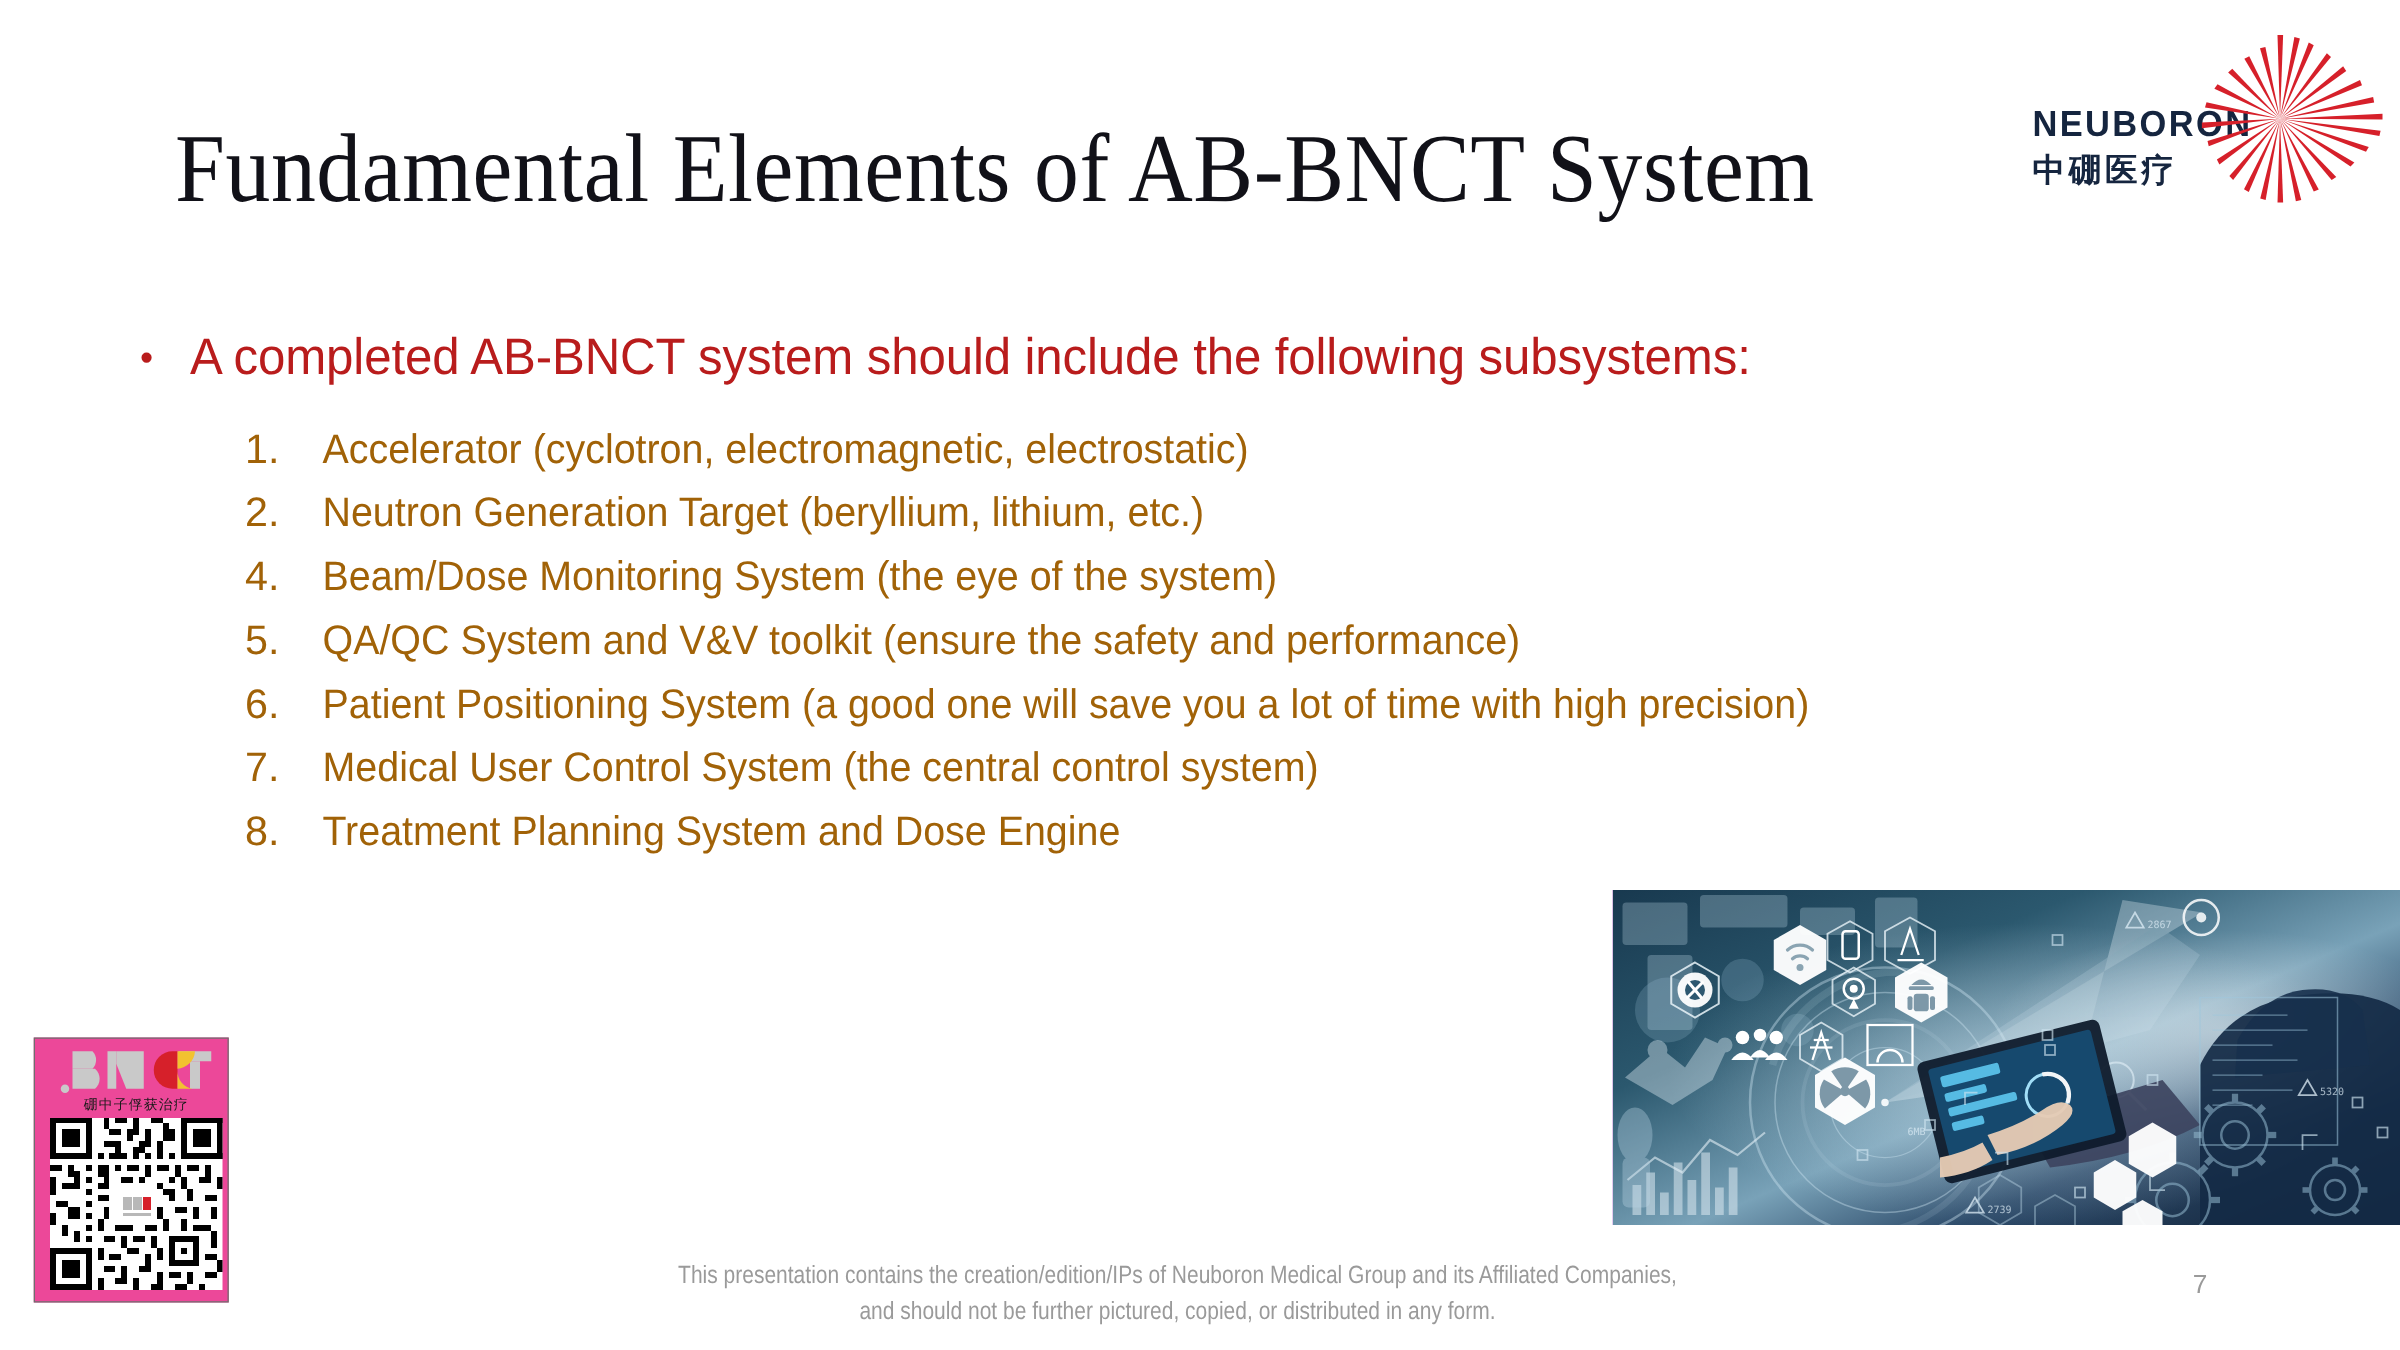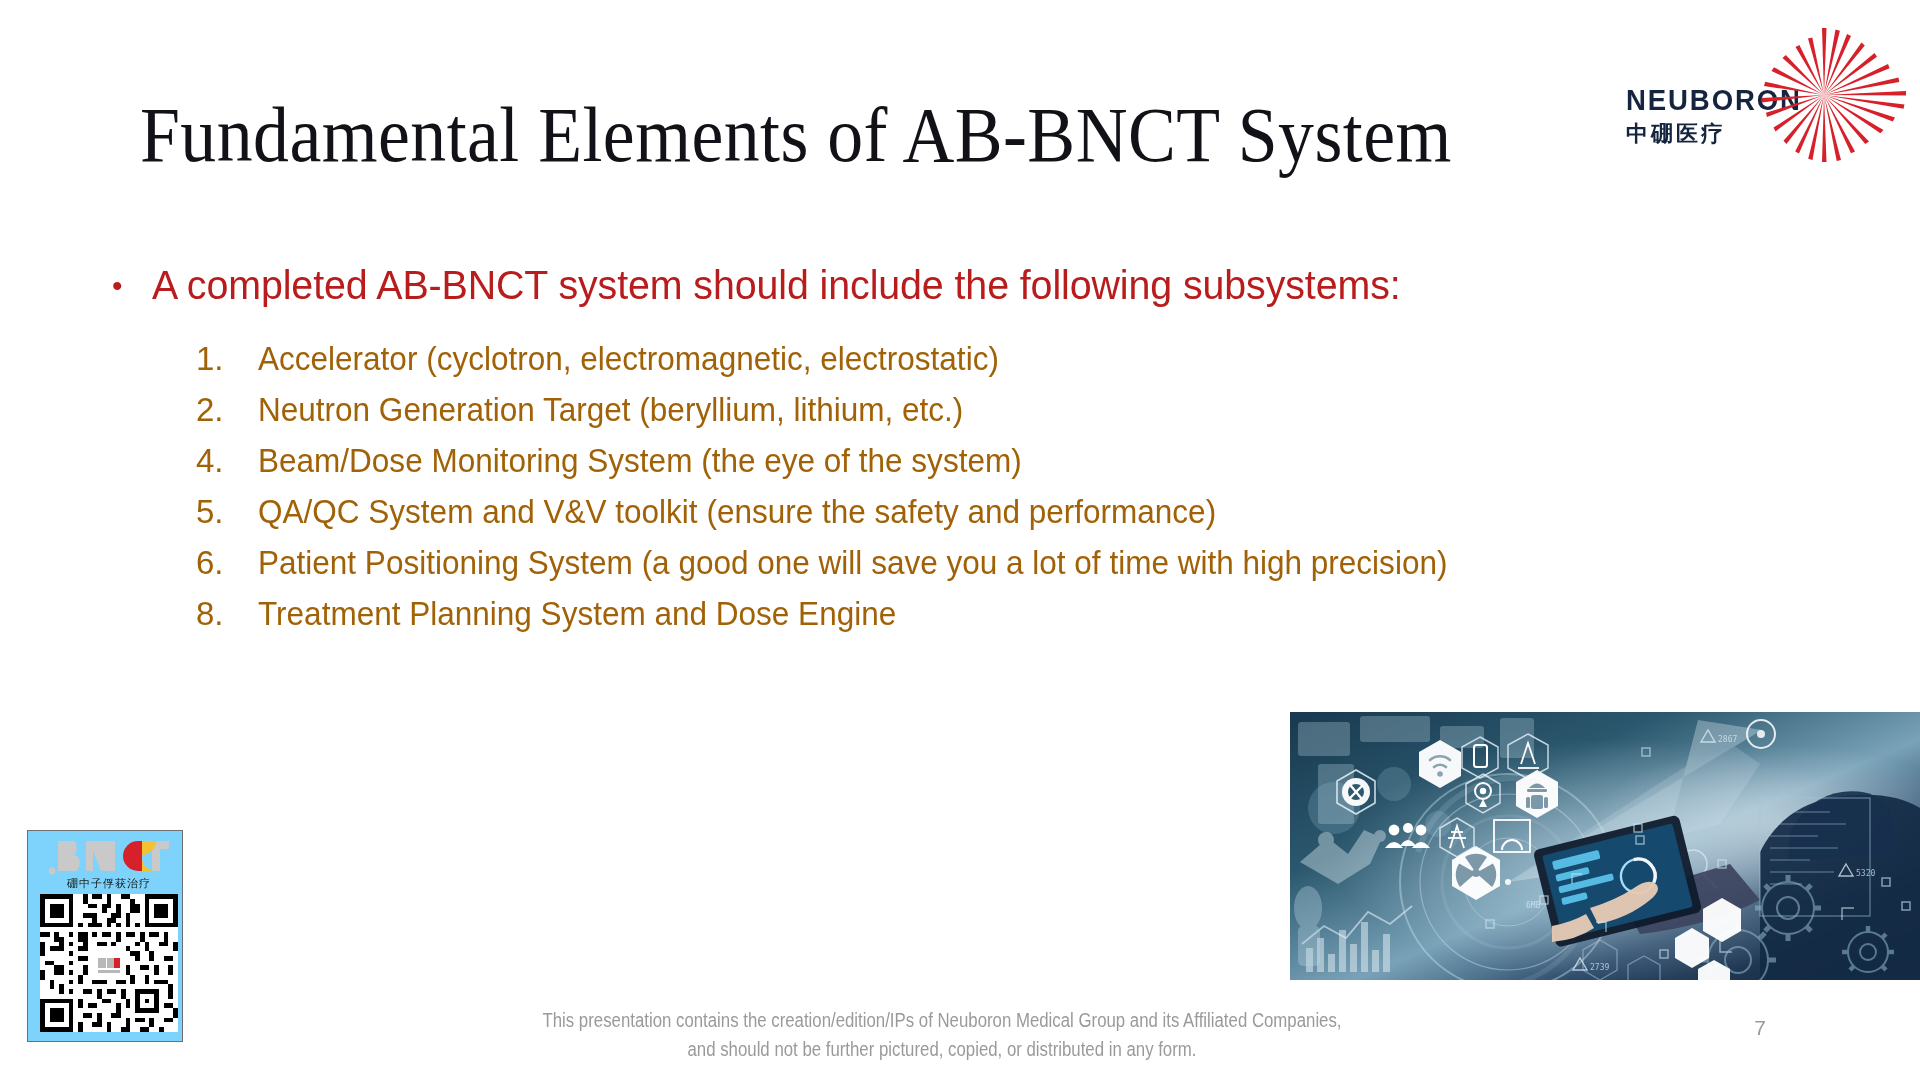--- a/index.html
+++ b/index.html
@@ -50,21 +50,21 @@
     color: #15253f;
     transform: scaleX(0.95);
     transform-origin: left top;
   }
   #brand-logo .logo-cn {
     position: absolute;
     left: 6px;
     top: 101px;
     font-family: "DejaVu Sans", sans-serif;
     font-weight: bold;
-    font-size: 22px;
+    font-size: 26px;
     letter-spacing: 3px;
     color: #15253f;
   }
   #brand-logo .logo-burst {
     position: absolute;
     left: 118px;
     top: 2px;
     width: 172px;
     height: 150px;
   }
@@ -135,21 +135,21 @@
   }
   #tech-photo svg { display: block; }
 
   
   #qr-card {
     position: absolute;
     left: 27px;
     top: 830px;
     width: 156px;
     height: 212px;
-    background: #7dd3fc;
+    background: #ec4899;
     border: 1px solid #6e6e6e;
     box-sizing: border-box;
     padding: 6px 0 7px 8px;
   }
   #qr-card .qr-brand {
     position: relative;
     height: 40px;
     text-align: center;
   }
   #qr-card .qr-cn {
@@ -253,20 +253,23 @@
   </div>
 
   <div class="list-row">
     <span class="idx">5.</span><span class="body">QA/QC System and V&amp;V toolkit (ensure the safety and performance)</span>
   </div>
 
   <div class="list-row">
     <span class="idx">6.</span><span class="body">Patient Positioning System (a good one will save you a lot of time with high precision)</span>
   </div>
 
+  <div class="list-row">
+    <span class="idx">7.</span><span class="body">Medical User Control System (the central control system)</span>
+  </div>
 
   <div class="list-row">
     <span class="idx">8.</span><span class="body">Treatment Planning System and Dose Engine</span>
   </div>
 
 
 
 </div>
 
 <div id="tech-photo">

